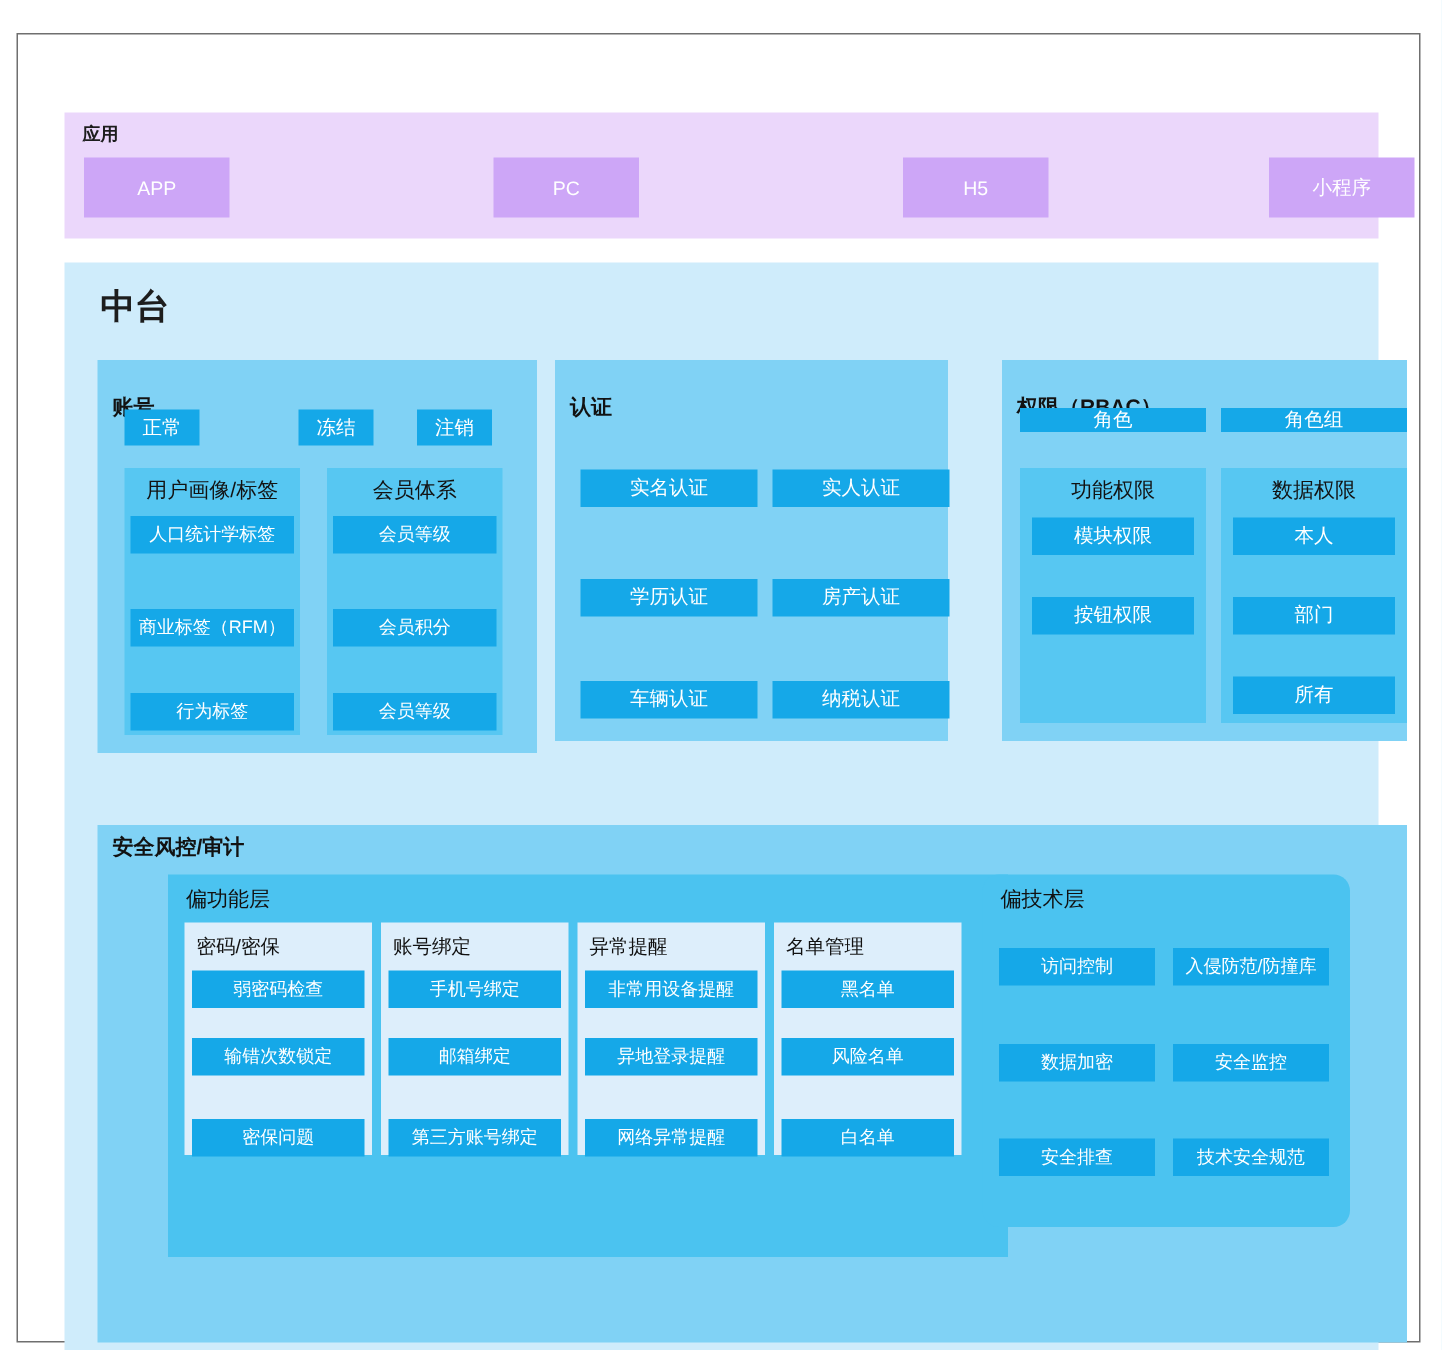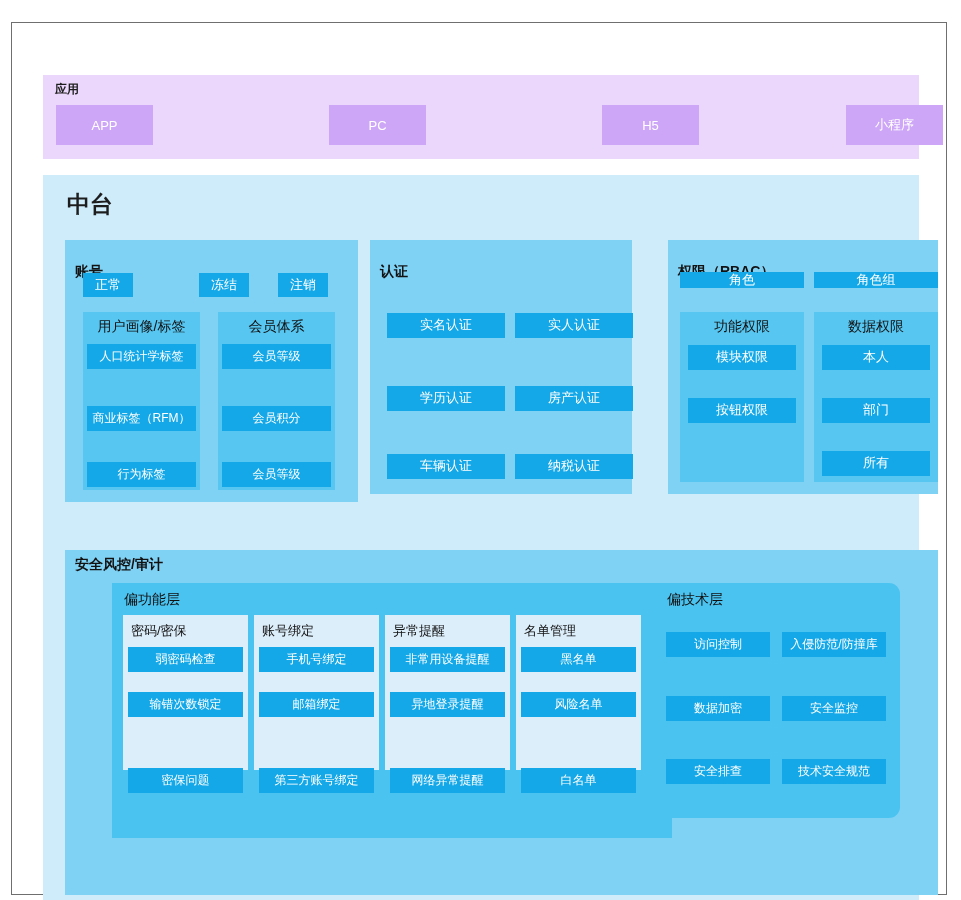--- a/index.html
+++ b/index.html
@@ -218,21 +218,21 @@
     color: #111111;
   }
   .card .chip {
     left: 5px;
     width: 115px;
     height: 25px;
     font-size: 12px;
   }
   .card .k0 { top: 32px; }
   .card .k1 { top: 77px; }
-  .card .k2 { top: 131px; margin-top: 22px; }
+  .card .k2 { top: 131px; }
   .card0 { left: 11px; }
   .card1 { left: 142px; }
   .card2 { left: 273px; }
   .card3 { left: 404px; }
 
   
   .layer-tech .chip { width: 104px; height: 25px; font-size: 12px; }
   .layer-tech .tl { left: 11px; }
   .layer-tech .tr { left: 127px; }
   .layer-tech .ty0 { top: 49px; }

